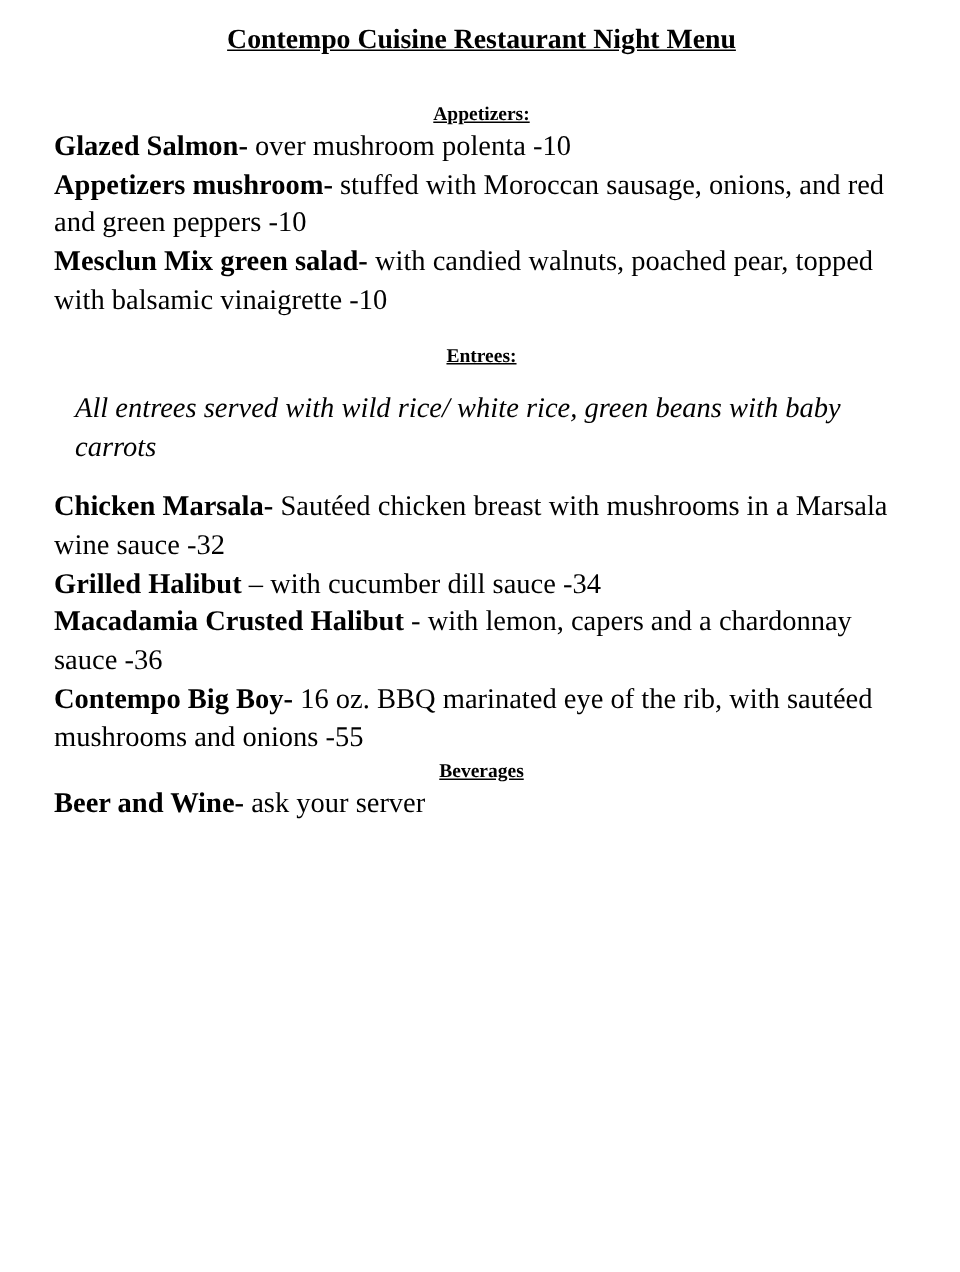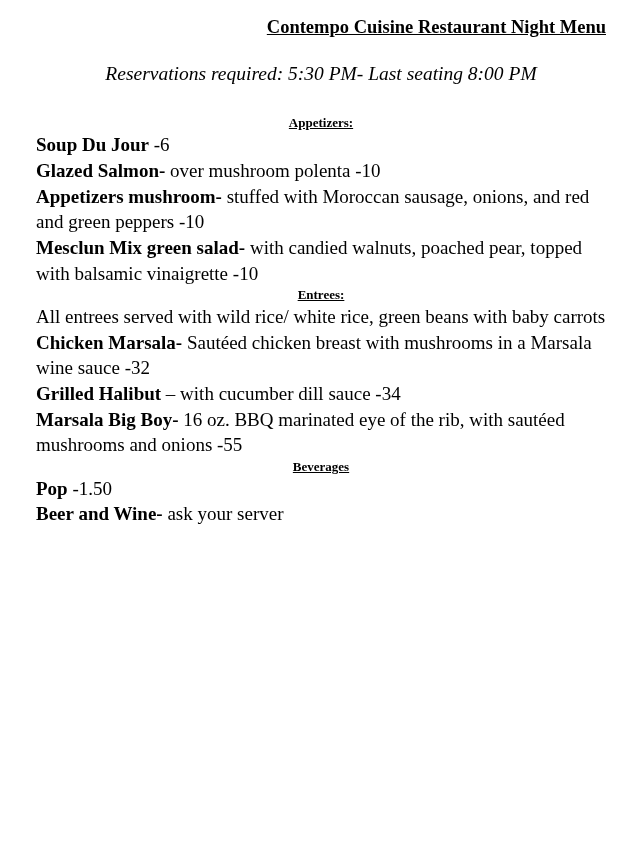--- a/index.html
+++ b/index.html
@@ -15,21 +15,21 @@
     overflow: hidden;
   }
   .page {
     position: relative;
     width: 640px;
     height: 848px;
     box-sizing: border-box;
     padding: 16px 34px 0 36px;
   }
   .title {
-    text-align: right;
+    text-align: center;
     font-weight: bold;
     font-size: 18.5px;
     text-decoration: underline;
     line-height: 1.25;
     margin: 0 0 12px 0;
   }
   .reservations {
     text-align: center;
     font-style: italic;
     font-size: 19.5px;
@@ -37,58 +37,57 @@
     margin: 22px 0 0 0;
   }
   .section-head {
     text-align: center;
     font-weight: bold;
     font-size: 13px;
     text-decoration: underline;
     line-height: 1.3;
   }
   .section-head.appetizers { margin: 29px 0 0 0; }
-  .section-head.entrees { margin: 1px 0 0 0; }
+  .section-head.entrees { margin: 16px 0 0 0; }
   .section-head.desserts { margin: 42px 0 0 0; }
   .section-head.beverages { margin: 1px 0 0 0; }
 
   .item {
     font-size: 19px;
     line-height: 1.35;
     margin: 0;
     text-align: left;
   }
   .item b {
     font-weight: bold;
   }
   .note {
     font-size: 19px;
+    font-style: italic;
     line-height: 1.35;
-    margin: 0;
+    margin: 14px;
   }
 </style>
 </head>
 <body>
 
 <div class="page">
 
   <div class="title">Contempo Cuisine Restaurant Night Menu</div>
 
-  <div class="reservations">Reservations required: 5:30 PM- Last seating 8:00 PM</div>
 
   <div class="section-head appetizers">Appetizers:</div>
-  <p class="item"><b>Soup Du Jour</b><span>   -6</span></p>
   <p class="item"><b>Glazed Salmon-</b><span> over mushroom polenta   -10</span></p>
   <p class="item"><b>Appetizers mushroom-</b><span> stuffed with Moroccan sausage, onions, and red and green peppers    -10</span></p>
   <p class="item"><b>Mesclun Mix green salad-</b><span> with candied walnuts, poached pear, topped with balsamic vinaigrette         -10</span></p>
 
   <div class="section-head entrees">Entrees:</div>
   <p class="note">All entrees served with wild rice/ white rice, green beans with baby carrots</p>
   <p class="item"><b>Chicken Marsala-</b><span> Sautéed chicken breast with mushrooms in a Marsala wine sauce -32</span></p>
   <p class="item"><b>Grilled Halibut</b><span> – with cucumber dill sauce         -34</span></p>
-  <p class="item"><b>Marsala Big Boy-</b><span> 16 oz. BBQ marinated eye of the rib, with sautéed mushrooms and onions       -55</span></p>
+  <p class="item"><b>Macadamia Crusted Halibut</b><span> - with lemon, capers and a chardonnay sauce    -36</span></p>
+  <p class="item"><b>Contempo Big Boy-</b><span> 16 oz. BBQ marinated eye of the rib, with sautéed mushrooms and onions       -55</span></p>
 
 
   <div class="section-head beverages">Beverages</div>
-  <p class="item"><b>Pop</b><span> -1.50</span></p>
   <p class="item"><b>Beer and Wine-</b><span> ask your server</span></p>
 
 </div>
 
 </body></html>

